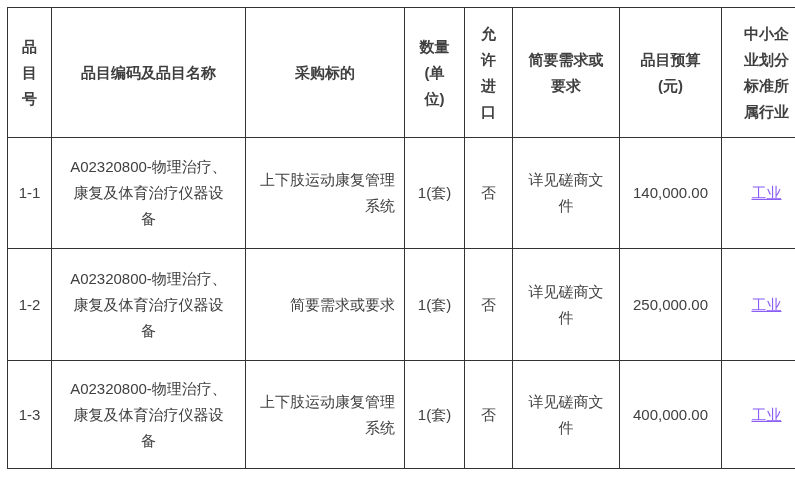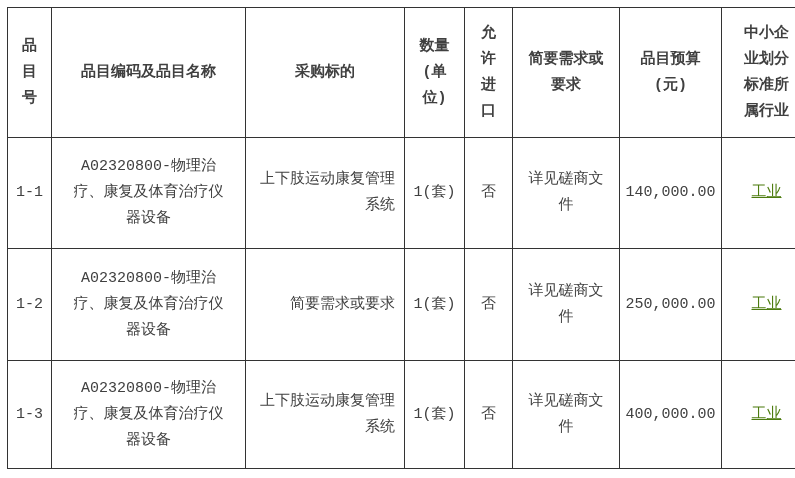--- a/index.html
+++ b/index.html
@@ -6,21 +6,21 @@
     margin: 0;
     padding: 0;
     background: #ffffff;
   }
   .page {
     position: relative;
     width: 795px;
     height: 478px;
     background: #ffffff;
     overflow: hidden;
-    font-family: Liberation Mono, monospace;
+    font-family: Liberation Sans, sans-serif;
   }
   table.items-table {
     position: absolute;
     left: 7px;
     top: 7px;
     width: 804px;            
     border-collapse: collapse;
     table-layout: fixed;
     font-size: 15px;
     color: #404040;
@@ -50,21 +50,21 @@
   }
   .w1   { width: 1.1em; }   
   .w22  { width: 2.3em; }   
   .w3   { width: 3.2em; }   
   .w42  { width: 4.3em; }   
   .w52  { width: 5.3em; }   
   .wcode   { width: 160px; } 
   .wtarget { width: 140px; text-align: right; } 
 
   .industry-link {
-    color: #4d7c0f;
+    color: #8b5cf6;
     text-decoration: underline;
     cursor: pointer;
   }
 </style>
 </head>
 <body>
 
 <div class="page">
   <table class="items-table">
     <colgroup>

